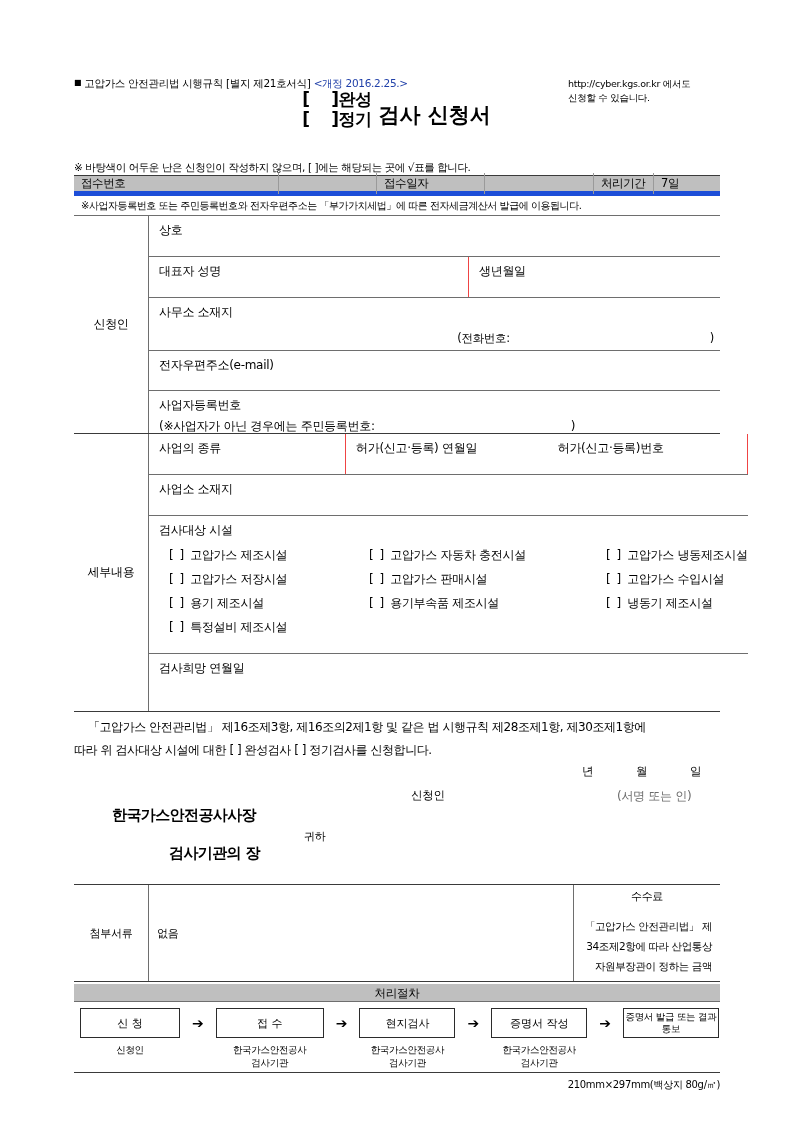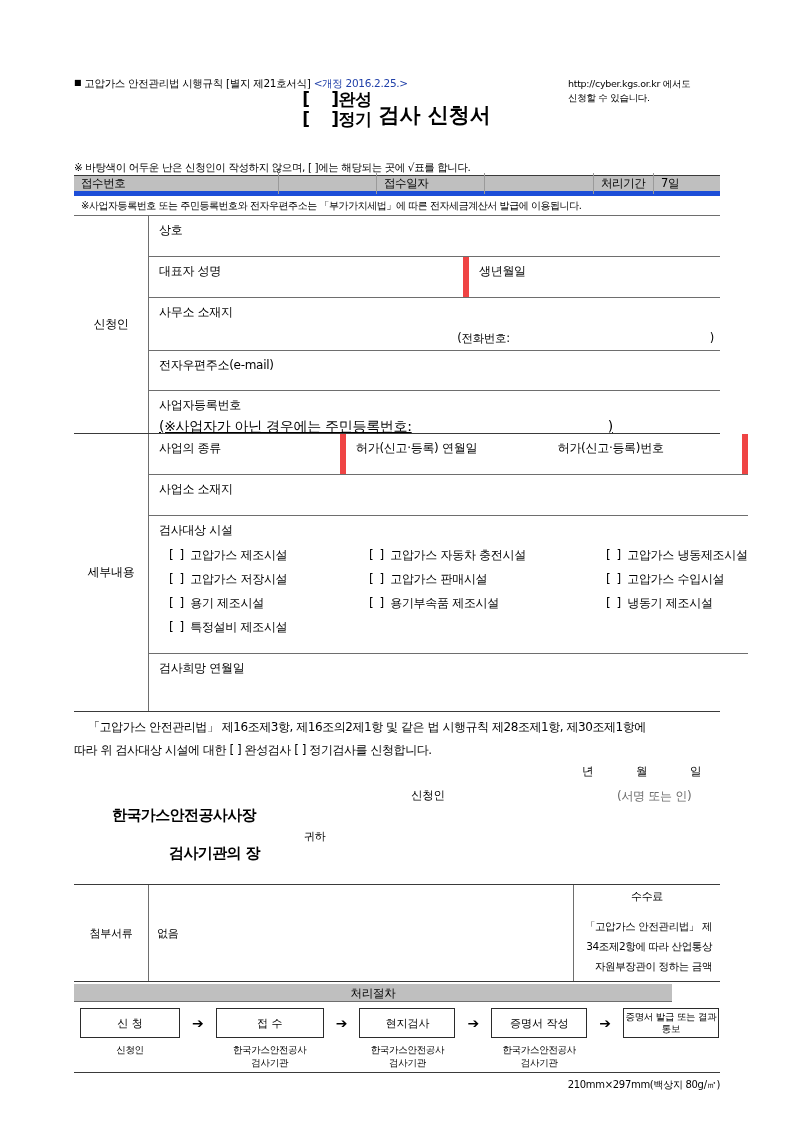--- a/index.html
+++ b/index.html
@@ -178,36 +178,35 @@
     border-bottom: 1px solid #6e6e6e;
   }
   .frow.last { border-bottom: none; }
   .fcell {
     box-sizing: border-box;
     font-size: 12px;
     letter-spacing: -0.3px;
     padding: 6px 0 0 10px;
     position: relative;
   }
-  .fcell.div { border-right: 6px solid #ef4444; }
+  .fcell.div { border-right: 1px solid #ef4444; }
 
   .phone-line {
     position: absolute;
     right: 6px;
     bottom: 4px;
     font-size: 11.5px;
     letter-spacing: -0.3px;
     white-space: nowrap;
   }
   .phone-line .pad { display: inline-block; width: 200px; }
   .rrn-line {
-    font-size: 14px;
-    letter-spacing: -0.3px;
-    white-space: nowrap;
-    text-decoration: underline;
+    font-size: 12px;
+    letter-spacing: -0.3px;
+    white-space: nowrap;
   }
   .rrn-line .pad { display: inline-block; width: 196px; }
 
   .chk-list {
     padding: 4px 0 0 10px;
   }
   .chk-row {
     display: flex;
     font-size: 12px;
     letter-spacing: -0.3px;
@@ -331,21 +330,21 @@
     letter-spacing: -0.4px;
     line-height: 20px;
     text-align: right;
   }
 
   
   #proc-bar {
     position: absolute;
     left: 74px;
     top: 984px;
-    width: 598px;
+    width: 646px;
     height: 18px;
     background: #bfbfbf;
     border-bottom: 1px solid #6e6e6e;
     text-align: center;
     font-size: 11.5px;
     line-height: 18px;
     letter-spacing: -0.3px;
     box-sizing: border-box;
   }
   #flow {

